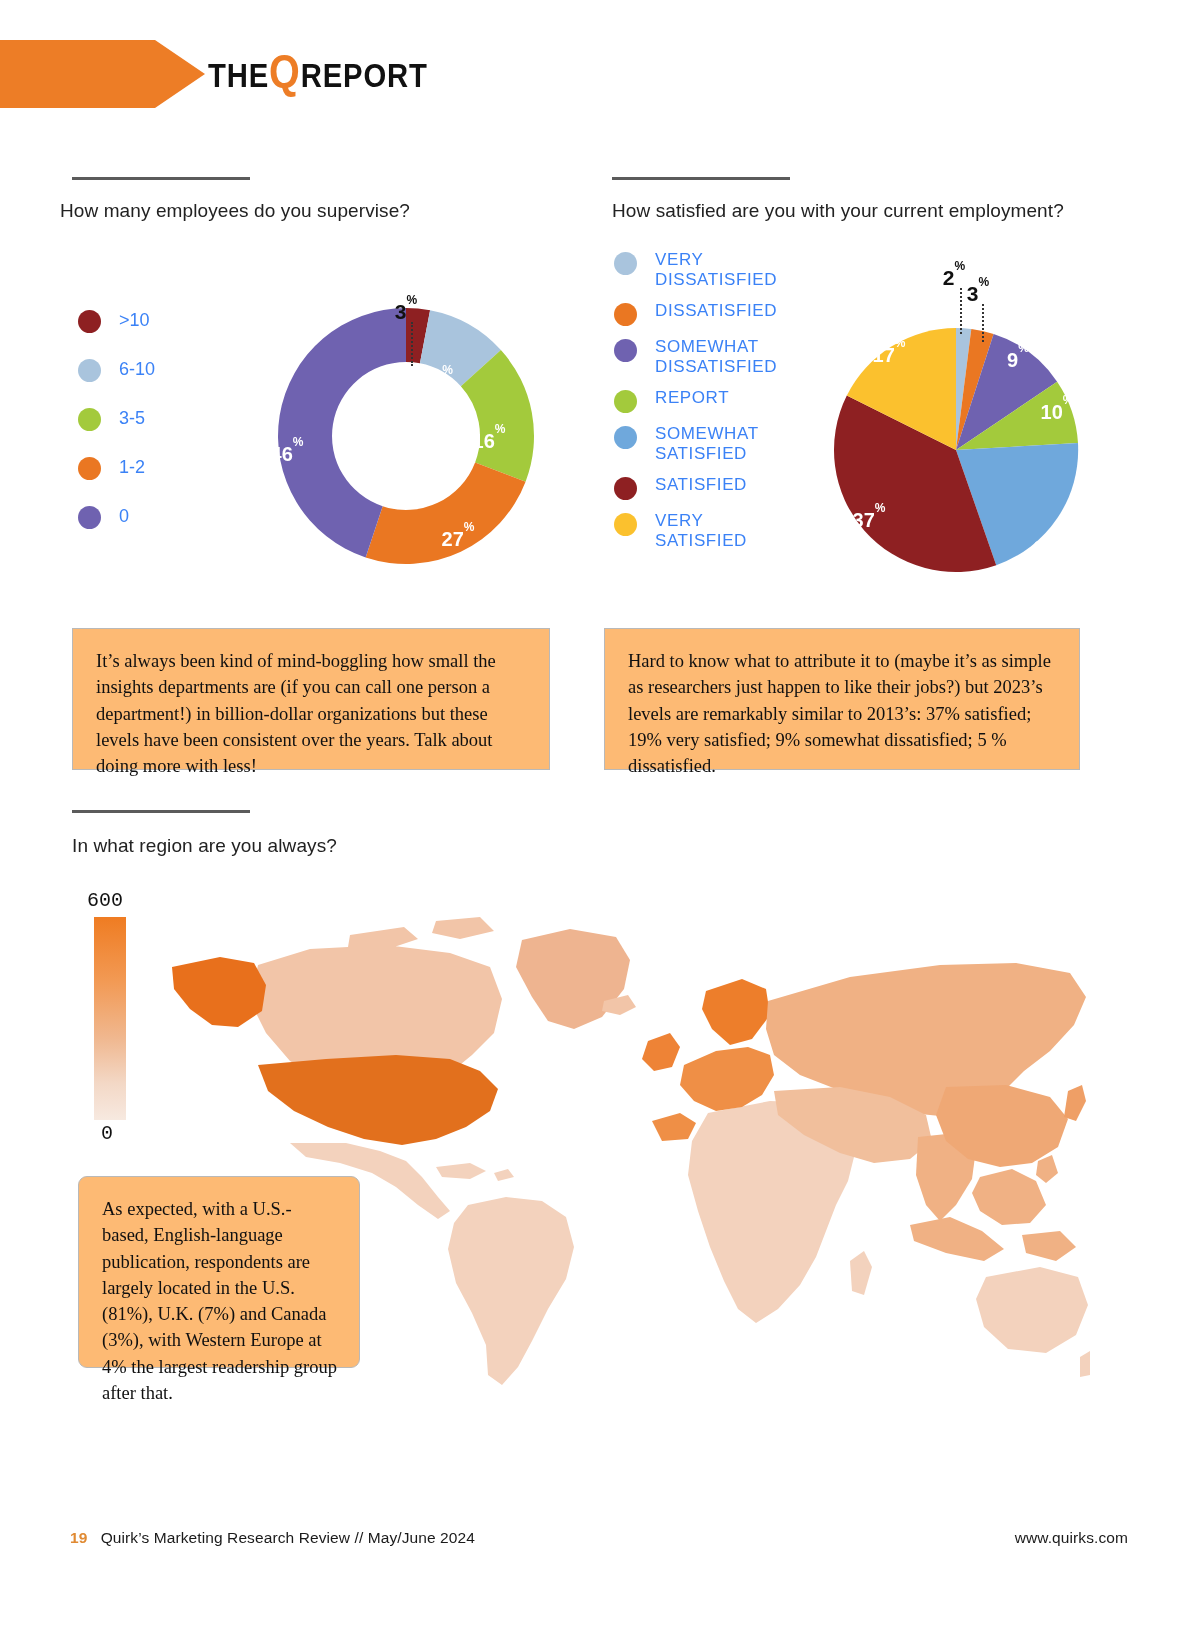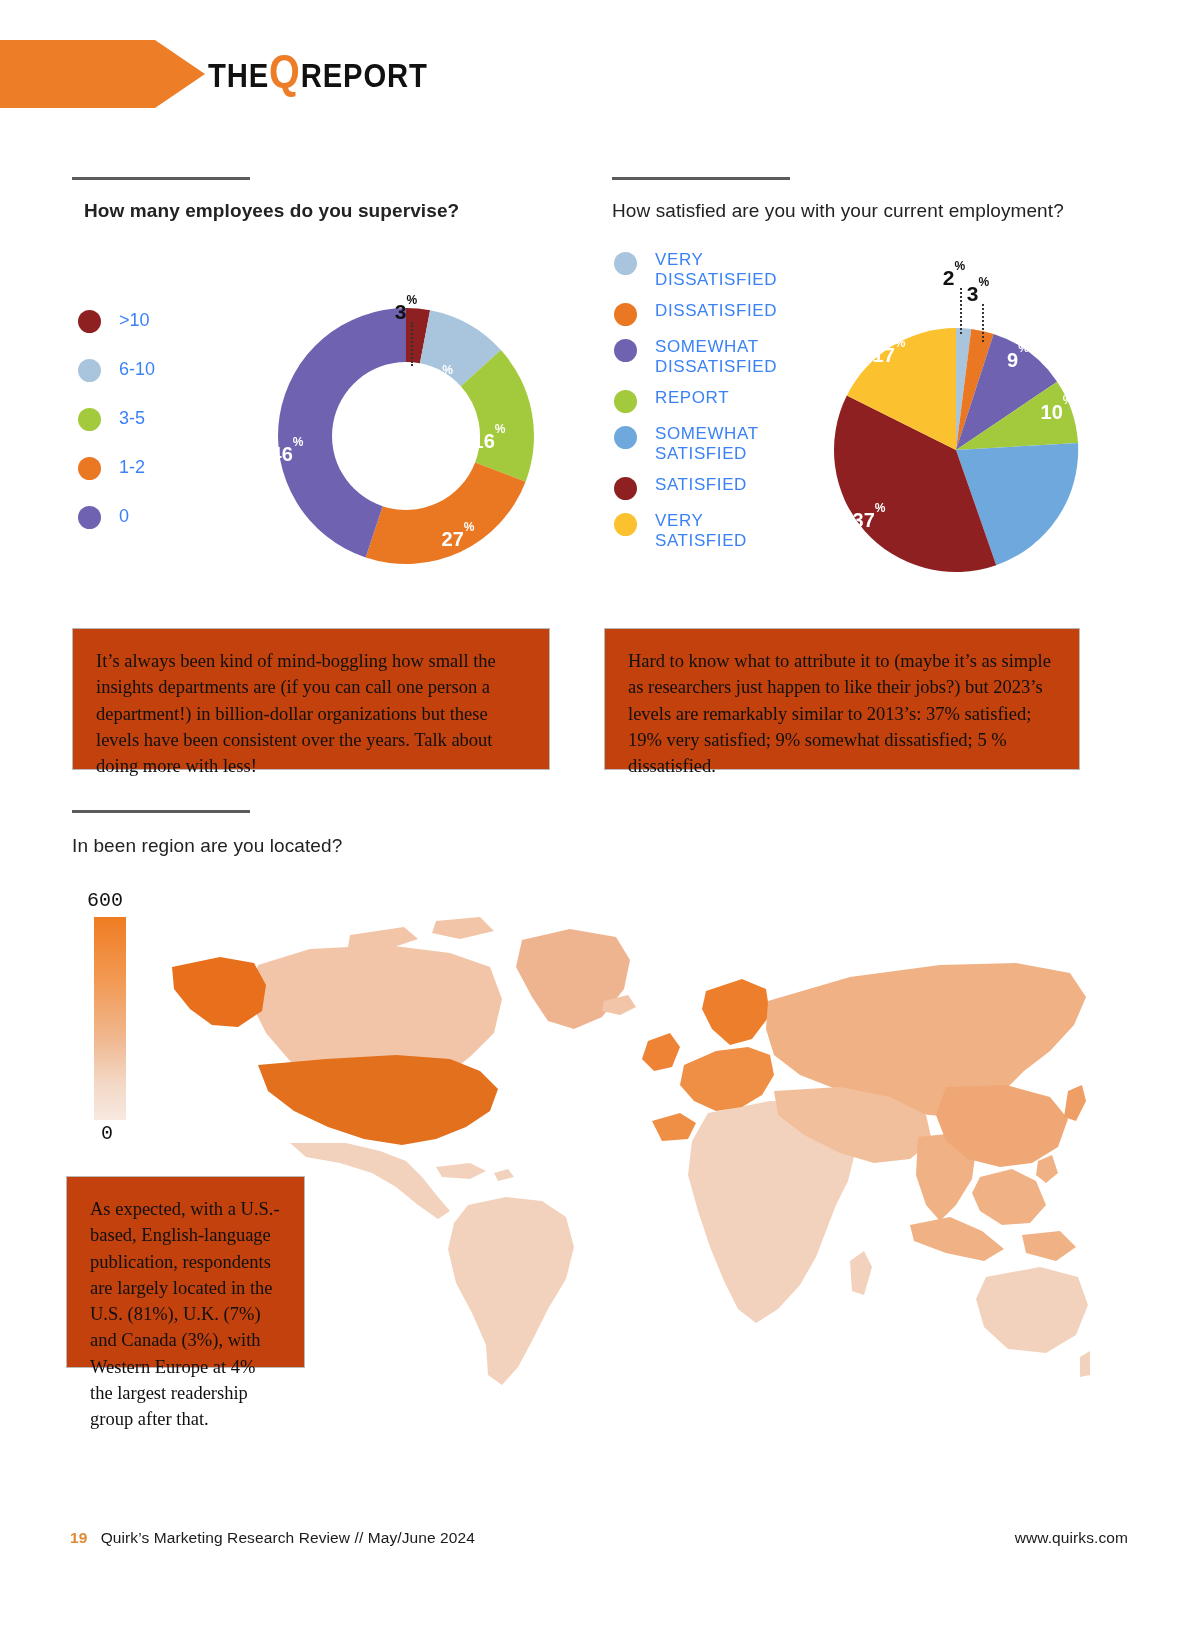--- a/index.html
+++ b/index.html
@@ -60,21 +60,21 @@
     position: absolute; font-weight: 700; color: #ffffff;
     font-family: "Liberation Sans Narrow", "Liberation Sans", sans-serif;
     font-size: 20px; white-space: nowrap; transform: translate(-50%, -50%);
   }
   .pct sup { font-size: 12px; font-weight: 700; top: -.55em; position: relative; }
   .pct.outside { color: #111; font-size: 21px; }
   .leader { position: absolute; width: 0; border-left: 2px dotted #333; }
 
   
   .quote {
-    position: absolute; border: 1px solid #b9b9b9; background: #c2410c;
+    position: absolute; border: 1px solid #b9b9b9; background: #fdba74;
     font-family: "Liberation Serif", serif; font-size: 18.5px; line-height: 1.42;
     color: #101010; box-sizing: border-box; padding: 19px 22px 18px 23px;
   }
 
   
   .scale-bar {
     position: absolute;
     background: linear-gradient(to bottom, #ef7c22 0%, #f29a55 32%, #f0b890 60%, #f3d8c6 82%, #f7e9e0 100%);
   }
   .scale-label {
@@ -97,21 +97,21 @@
 <body>
 
 <div class="header">
   <div class="banner-shape"></div>
   <div class="masthead">
     <span class="sm">THE</span><span class="q">Q</span><span class="sm">REPORT</span>
   </div>
 </div>
 
 <div class="rule" style="left:72px; top:177px;"></div>
-<div class="question" style="left:84px; top:200px;font-weight:bold;">How many employees do you supervise?</div>
+<div class="question" style="left:60px; top:200px;">How many employees do you supervise?</div>
 
 <div class="legend" id="donut-legend" style="left:78px; top:310px;">
   <div class="legend-row">
     <span class="swatch" style="background:#8e2022"></span>
     <span class="legend-label">&gt;10</span>
   </div>
   <div class="legend-row">
     <span class="swatch" style="background:#a9c4dd"></span>
     <span class="legend-label">6-10</span>
   </div>
@@ -204,21 +204,21 @@
   <div class="pct" style="left:206px; top:98px;">9<sup>%</sup></div>
   <div class="pct" style="left:245px; top:150px;">10<sup>%</sup></div>
   <div class="pct" style="left:238px; top:254px;margin-top:32px;">22<sup>%</sup></div>
   <div class="pct" style="left:57px; top:258px;">37<sup>%</sup></div>
   <div class="pct" style="left:77px; top:93px;">17<sup>%</sup></div>
 </div>
 
 <div class="quote" style="left:604px; top:628px; width:476px; height:142px;">Hard to know what to attribute it to (maybe it’s as simple as researchers just happen to like their jobs?) but 2023’s levels are remarkably similar to 2013’s: 37% satisfied; 19% very satisfied; 9% somewhat dissatisfied; 5 % dissatisfied.</div>
 
 <div class="rule" style="left:72px; top:810px;"></div>
-<div class="question" style="left:72px; top:835px;">In been region are you located?</div>
+<div class="question" style="left:72px; top:835px;">In what region are you always?</div>
 
 <div class="scale-label" style="left:87px; top:889px;">600</div>
 <div class="scale-bar" style="left:94px; top:917px; width:32px; height:203px;"></div>
 <div class="scale-label" style="left:101px; top:1122px;">0</div>
 
 <svg id="world-map" width="940" height="490" viewBox="0 0 940 490">
   <g>
 
     <path fill="#eeb490" d="M372 35 L420 24 L466 32 L480 55 L474 84 L452 112 L424 124 L398 116 L382 92 L366 62 Z"></path>
 
@@ -264,19 +264,19 @@
          M872 330 L910 326 L926 342 L906 356 L876 348 Z"></path>
 
     <path fill="#f0b184" d="M888 256 L902 250 L908 268 L896 278 L886 270 Z"></path>
 
     <path fill="#f3d2bd" d="M836 372 L890 362 L928 372 L938 400 L926 430 L896 448 L858 444 L834 422 L826 394 Z"></path>
 
     <path fill="#f3d2bd" d="M930 452 L940 446 L940 470 L930 472 Z"></path>
   </g>
 </svg>
 
-<div class="quote" style="left:66px; top:1176px; width:239px; height:192px;">As expected, with a U.S.-based, English-language publication, respondents are largely located in the U.S. (81%), U.K. (7%) and Canada (3%), with Western Europe at 4% the largest readership group after that.</div>
+<div class="quote" style="left:78px; top:1176px; width:282px; height:192px;border-radius:9px;">As expected, with a U.S.-based, English-language publication, respondents are largely located in the U.S. (81%), U.K. (7%) and Canada (3%), with Western Europe at 4% the largest readership group after that.</div>
 
 <div class="footer-line" style="left:70px;">
   <span class="footer-page">19</span>
   &nbsp;&nbsp;<span>Quirk’s Marketing Research Review // May/June 2024</span>
 </div>
 <div class="footer-line" style="right:72px;">www.quirks.com</div>
 
 </body></html>

